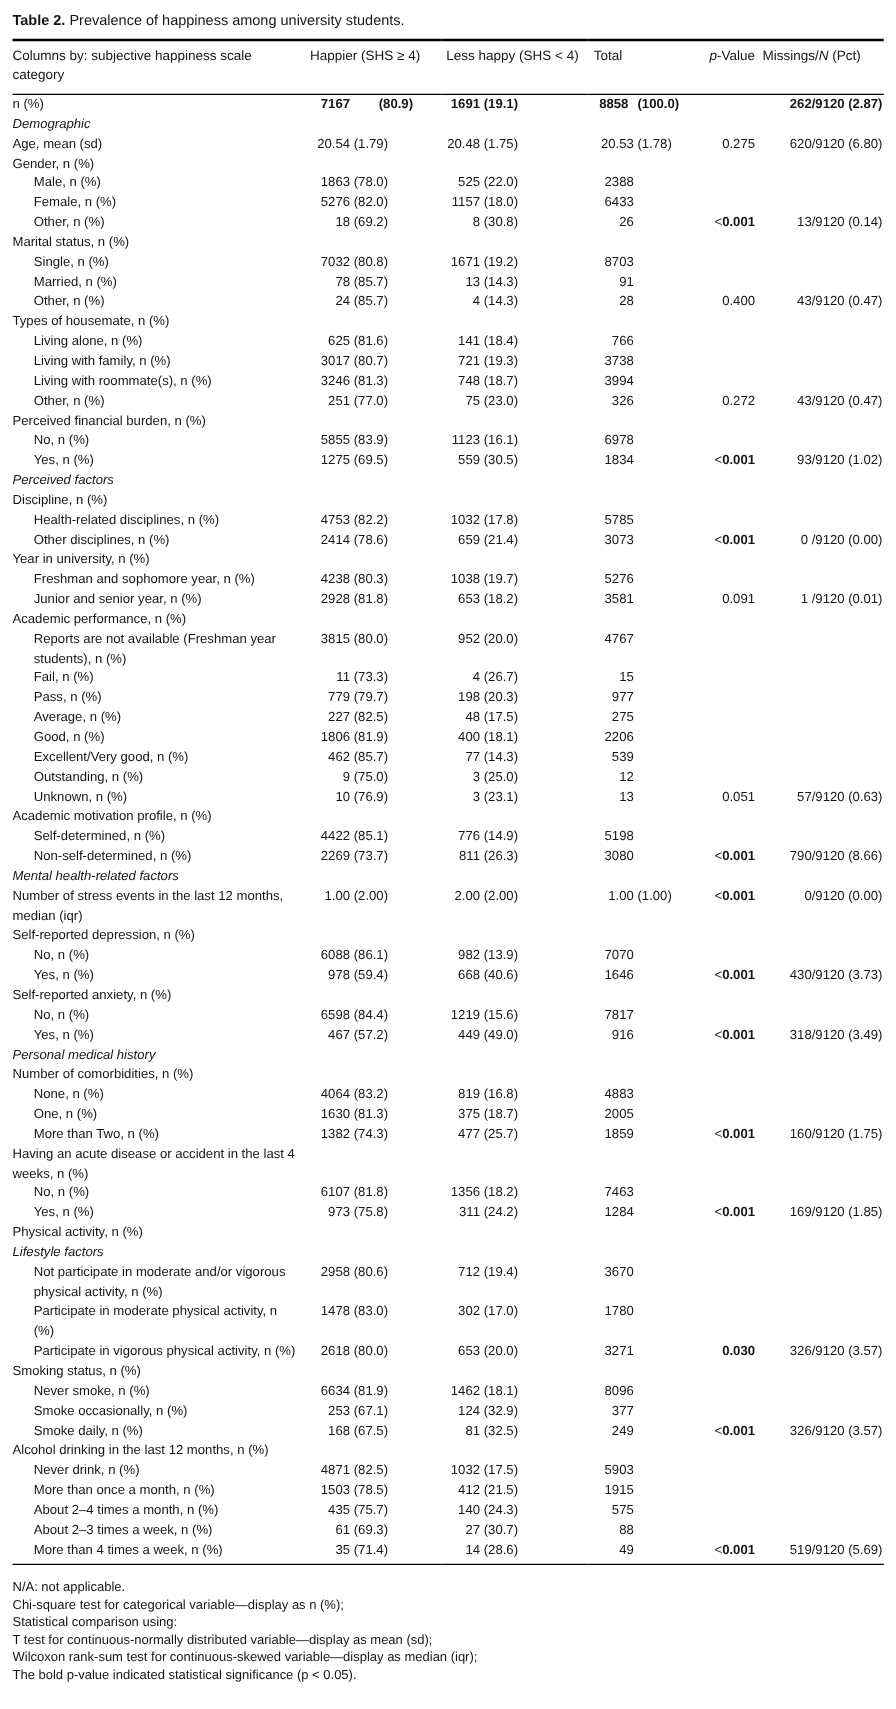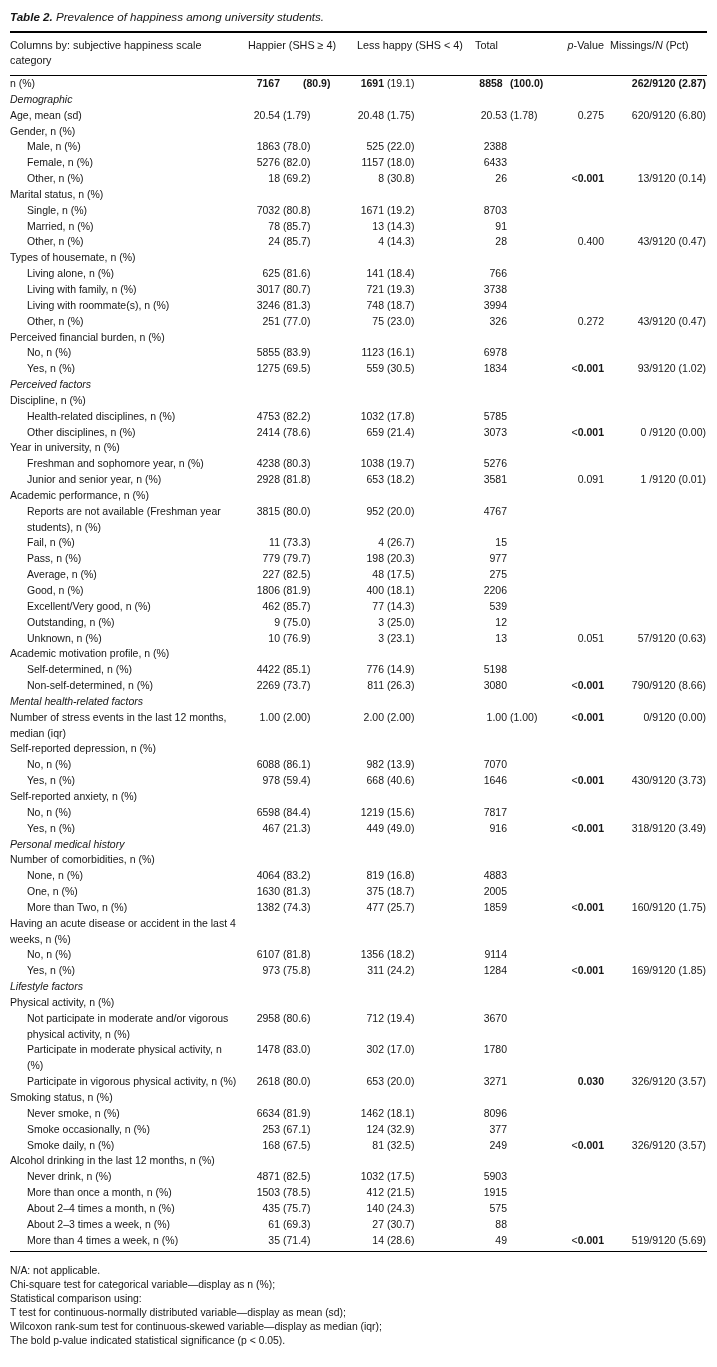--- a/index.html
+++ b/index.html
@@ -5,21 +5,21 @@
   * { box-sizing: border-box; }
   html, body { margin: 0; padding: 0; }
   body {
     width: 717px; height: 1367px;
     background: #ffffff; color: #161616;
     font-family: "Liberation Sans", sans-serif;
     overflow: hidden;
   }
   .page { padding: 9px 10px 0 10px; }
 
-  .title { font-size: 11.6px; line-height: 15px; margin: 0 0 7px 0; font-style: italic; }
+  .title { font-size: 11.6px; line-height: 15px; margin: 0 0 7px 0; }
   .title .tlabel { font-weight: bold; }
 
   table.main {
     width: 697px;
     border-collapse: collapse;
     table-layout: fixed;
     border-top: 2.2px solid #000;
     border-bottom: 1.8px solid #000;
   }
   thead th {
@@ -77,21 +77,21 @@
         <th class="pad">Less happy (SHS &lt; 4)</th>
         <th class="pad">Total</th>
         <th class="ph"><i>p</i><span>-Value</span></th>
         <th class="mh"><span>Missings/</span><i>N</i><span> (Pct)</span></th>
       </tr>
     </thead>
     <tbody>
         <tr>
           <td class="label">n (%)</td>
           <td class="val"><span class="num n2" style="font-weight: bold;">7167</span><span class="pct" style="font-weight: bold; padding-left: 20px;">(80.9)</span></td>
-          <td class="val"><span class="num n3" style="font-weight: bold;">1691</span><span class="pct" style="font-weight: normal;">(19.1)</span></td>
+          <td class="val"><span class="num n3" style="font-weight: bold;">1691</span><span class="pct" style="font-weight: bold;">(19.1)</span></td>
           <td class="val"><span class="num n4" style="font-weight: bold; text-align: center;">8858</span><span class="pct" style="font-weight: bold;">(100.0)</span></td>
           <td class="p"></td>
           <td class="miss" style="font-weight: bold;">262/9120 (2.87)</td>
         </tr>
         <tr>
           <td class="section" colspan="6">Demographic</td>
         </tr>
         <tr>
           <td class="label">Age, mean (sd)</td>
           <td class="val"><span class="num n2">20.54</span><span class="pct">(1.79)</span></td>
@@ -421,21 +421,21 @@
         <tr>
           <td class="label i1">No, n (%)</td>
           <td class="val"><span class="num n2">6598</span><span class="pct">(84.4)</span></td>
           <td class="val"><span class="num n3">1219</span><span class="pct">(15.6)</span></td>
           <td class="val"><span class="num n4">7817</span><span class="pct"></span></td>
           <td class="p"></td>
           <td class="miss"></td>
         </tr>
         <tr>
           <td class="label i1">Yes, n (%)</td>
-          <td class="val"><span class="num n2">467</span><span class="pct">(21.3)</span></td>
+          <td class="val"><span class="num n2">467</span><span class="pct">(57.2)</span></td>
           <td class="val"><span class="num n3">449</span><span class="pct">(49.0)</span></td>
           <td class="val"><span class="num n4">916</span><span class="pct"></span></td>
           <td class="p">&lt;<b>0.001</b></td>
           <td class="miss">318/9120 (3.49)</td>
         </tr>
         <tr>
           <td class="section" colspan="6">Personal medical history</td>
         </tr>
         <tr>
           <td class="label">Number of comorbidities, n (%)</td>
@@ -474,42 +474,42 @@
           <td class="val"><span class="num n2"></span><span class="pct"></span></td>
           <td class="val"><span class="num n3"></span><span class="pct"></span></td>
           <td class="val"><span class="num n4"></span><span class="pct"></span></td>
           <td class="p"></td>
           <td class="miss"></td>
         </tr>
         <tr>
           <td class="label i1">No, n (%)</td>
           <td class="val"><span class="num n2">6107</span><span class="pct">(81.8)</span></td>
           <td class="val"><span class="num n3">1356</span><span class="pct">(18.2)</span></td>
-          <td class="val"><span class="num n4">9114</span><span class="pct"></span></td>
+          <td class="val"><span class="num n4">7463</span><span class="pct"></span></td>
           <td class="p"></td>
           <td class="miss"></td>
         </tr>
         <tr>
           <td class="label i1">Yes, n (%)</td>
           <td class="val"><span class="num n2">973</span><span class="pct">(75.8)</span></td>
           <td class="val"><span class="num n3">311</span><span class="pct">(24.2)</span></td>
           <td class="val"><span class="num n4">1284</span><span class="pct"></span></td>
           <td class="p">&lt;<b>0.001</b></td>
           <td class="miss">169/9120 (1.85)</td>
         </tr>
         <tr>
+          <td class="label">Physical activity, n (%)</td>
+          <td class="val"><span class="num n2"></span><span class="pct"></span></td>
+          <td class="val"><span class="num n3"></span><span class="pct"></span></td>
+          <td class="val"><span class="num n4"></span><span class="pct"></span></td>
+          <td class="p"></td>
+          <td class="miss"></td>
+        </tr>
+        <tr>
           <td class="section" colspan="6">Lifestyle factors</td>
-        </tr>
-        <tr>
-          <td class="label">Physical activity, n (%)</td>
-          <td class="val"><span class="num n2"></span><span class="pct"></span></td>
-          <td class="val"><span class="num n3"></span><span class="pct"></span></td>
-          <td class="val"><span class="num n4"></span><span class="pct"></span></td>
-          <td class="p"></td>
-          <td class="miss"></td>
         </tr>
         <tr>
           <td class="label i1">Not participate in moderate and/or vigorous physical activity, n (%)</td>
           <td class="val"><span class="num n2">2958</span><span class="pct">(80.6)</span></td>
           <td class="val"><span class="num n3">712</span><span class="pct">(19.4)</span></td>
           <td class="val"><span class="num n4">3670</span><span class="pct"></span></td>
           <td class="p"></td>
           <td class="miss"></td>
         </tr>
         <tr>

